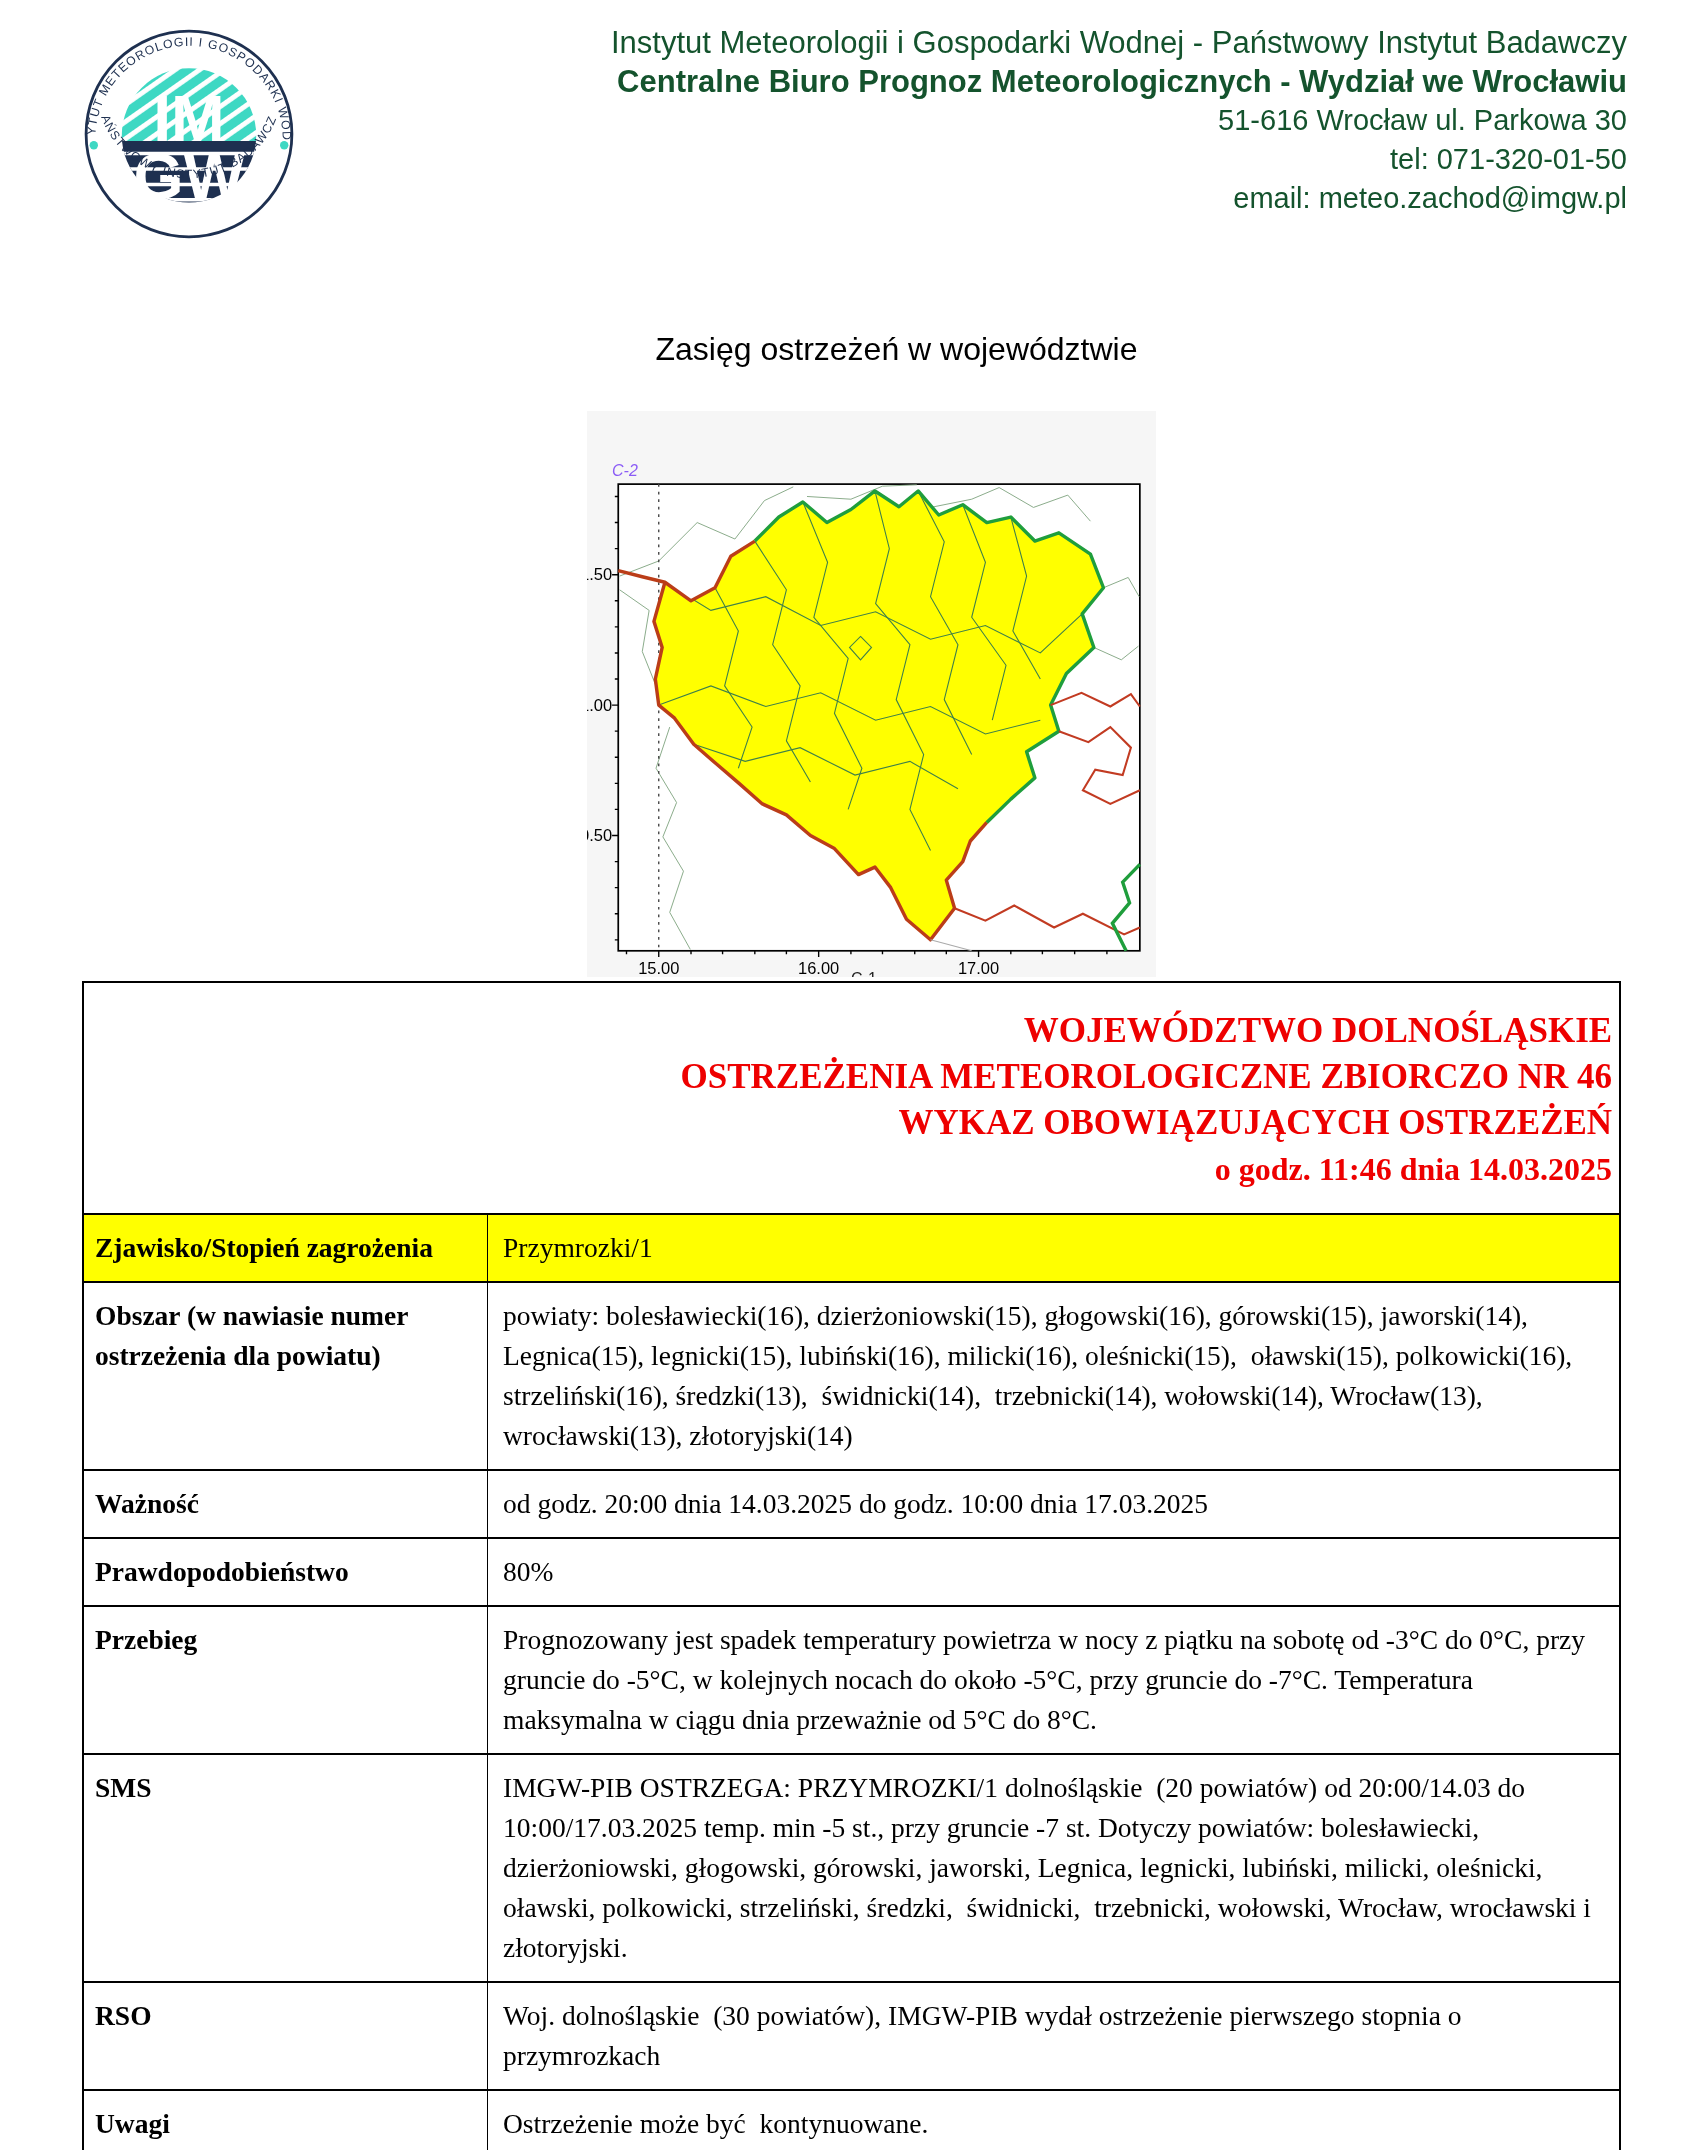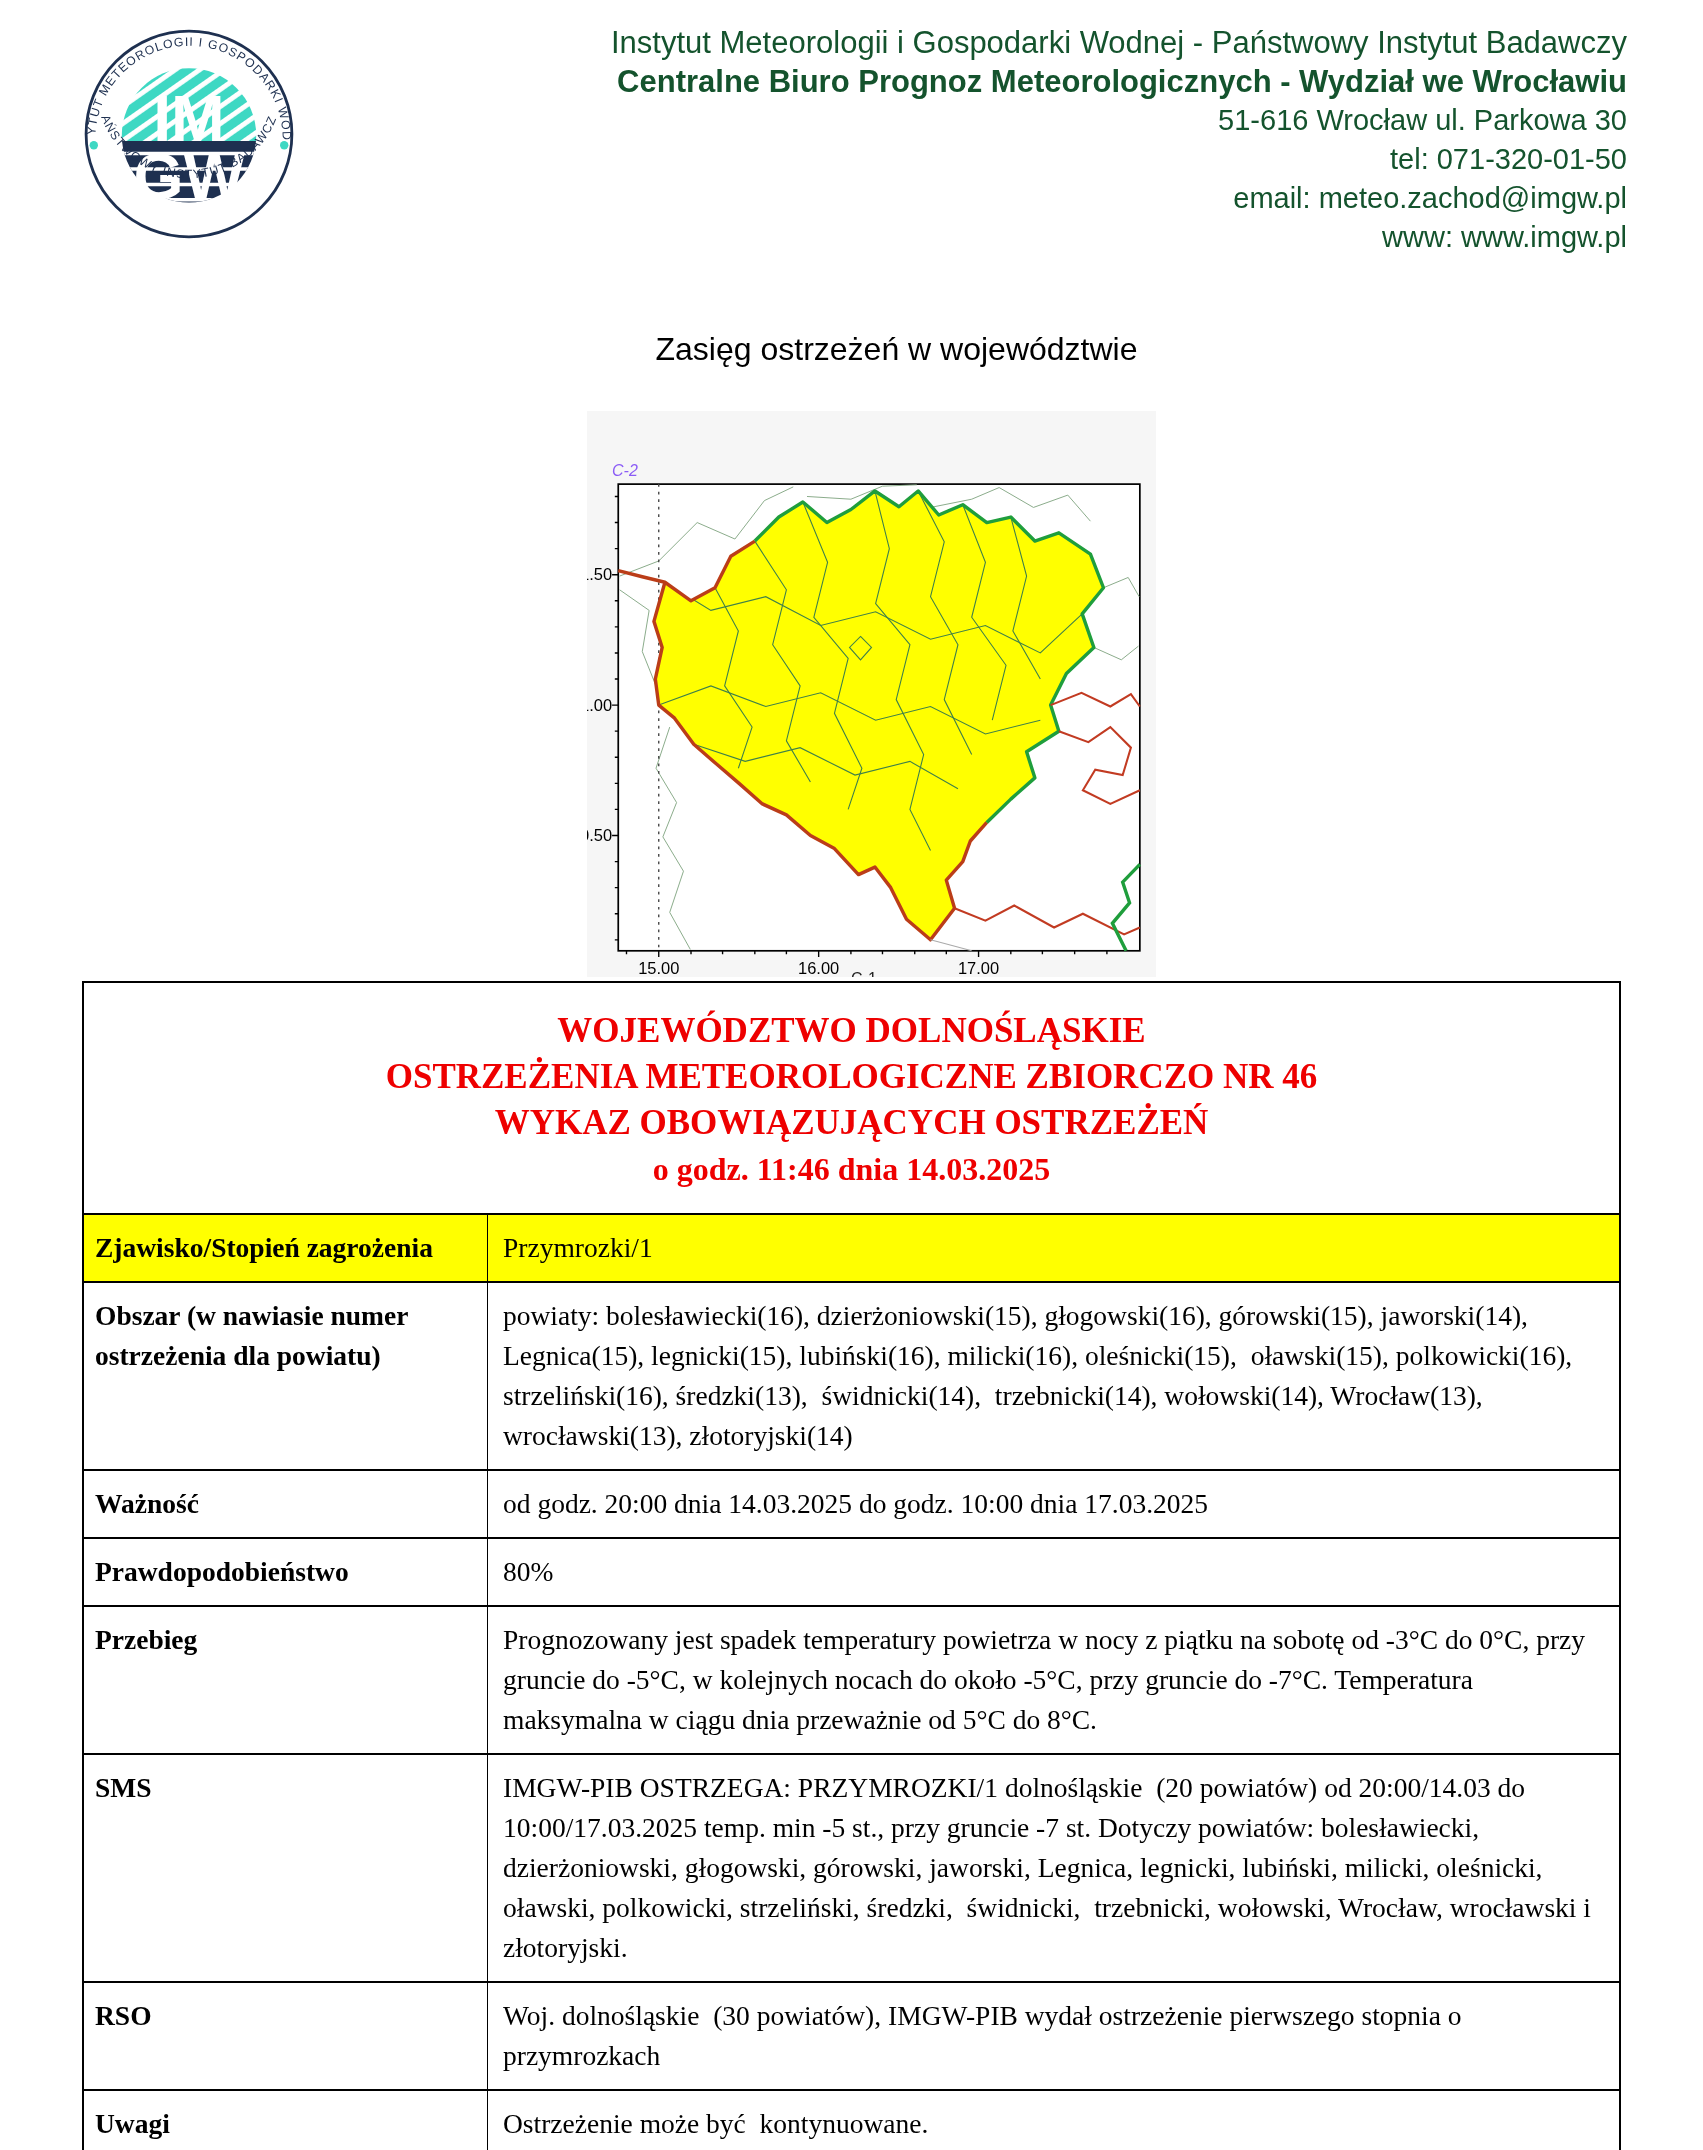--- a/index.html
+++ b/index.html
@@ -80,21 +80,20 @@
     <circle cx="14" cy="166" r="6" fill="#3ed8c3"></circle>
     <circle cx="286" cy="166" r="6" fill="#3ed8c3"></circle>
   </svg>
 
   <div class="hdr">
     <div>Instytut Meteorologii i Gospodarki Wodnej - Państwowy Instytut Badawczy</div>
     <div class="b">Centralne Biuro Prognoz Meteorologicznych - Wydział we Wrocławiu</div>
     <div class="s">51-616 Wrocław ul. Parkowa 30</div>
     <div class="s">tel: 071-320-01-50</div>
     <div class="s">email: meteo.zachod@imgw.pl</div>
-    <div class="s">www: www.imgw.pl</div>
   </div>
 
   <div class="sec-title">Zasięg ostrzeżeń w województwie</div>
 
   <div class="mapbox">
     <span class="corner-c2">C-2</span>
     <span class="corner-c1">C-1</span>
 
     <svg class="map-svg" width="569" height="501" viewBox="0 0 828 730">
       <defs>
@@ -158,21 +157,21 @@
         <text x="36" y="336" text-anchor="end">51.00</text>
         <text x="36" y="526" text-anchor="end">50.50</text>
         <text x="104" y="720" text-anchor="middle">15.00</text>
         <text x="337" y="720" text-anchor="middle">16.00</text>
         <text x="570" y="720" text-anchor="middle">17.00</text>
       </g>
     </svg>
   </div>
 
   <div class="btable">
-    <div class="ttl" style="color:#ee0000;">
+    <div class="ttl" style="color:#ee0000;text-align:right;">
       <div class="l123">WOJEWÓDZTWO DOLNOŚLĄSKIE</div>
       <div class="l123">OSTRZEŻENIA METEOROLOGICZNE  ZBIORCZO  NR 46</div>
       <div class="l123">WYKAZ  OBOWIĄZUJĄCYCH OSTRZEŻEŃ</div>
       <div class="l4">o godz. 11:46 dnia 14.03.2025</div>
     </div>
 
     <div class="trow hl">
       <div class="cl">Zjawisko/Stopień zagrożenia</div>
       <div class="cv">Przymrozki/1</div>
     </div>

